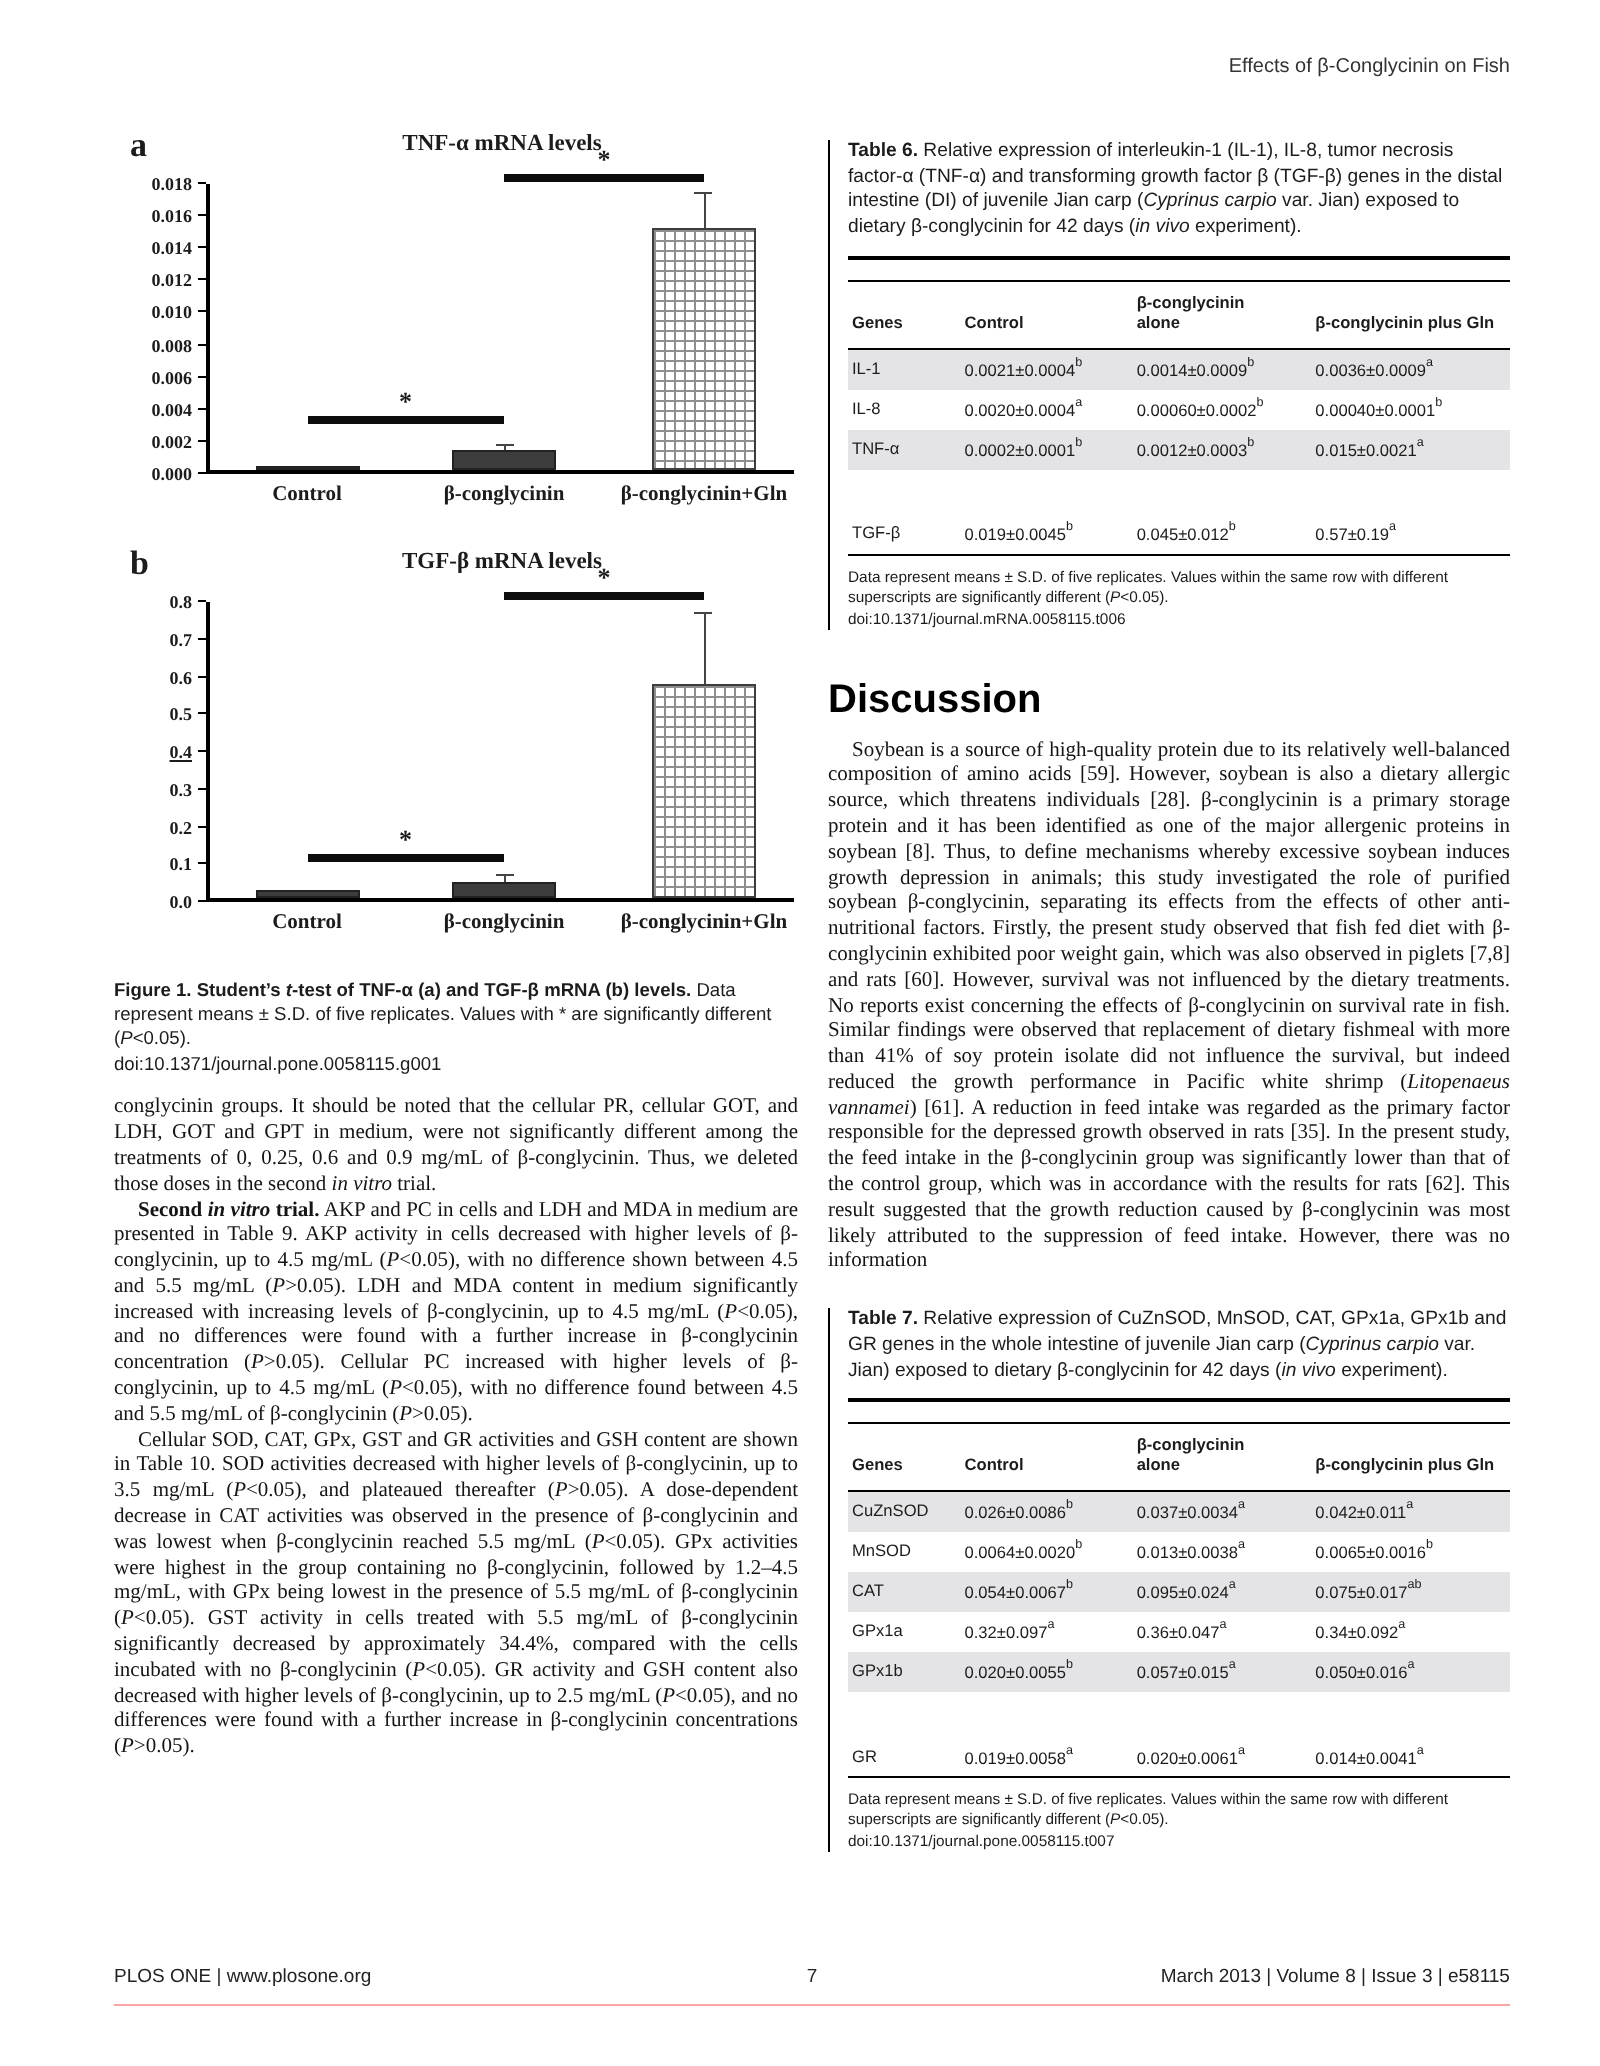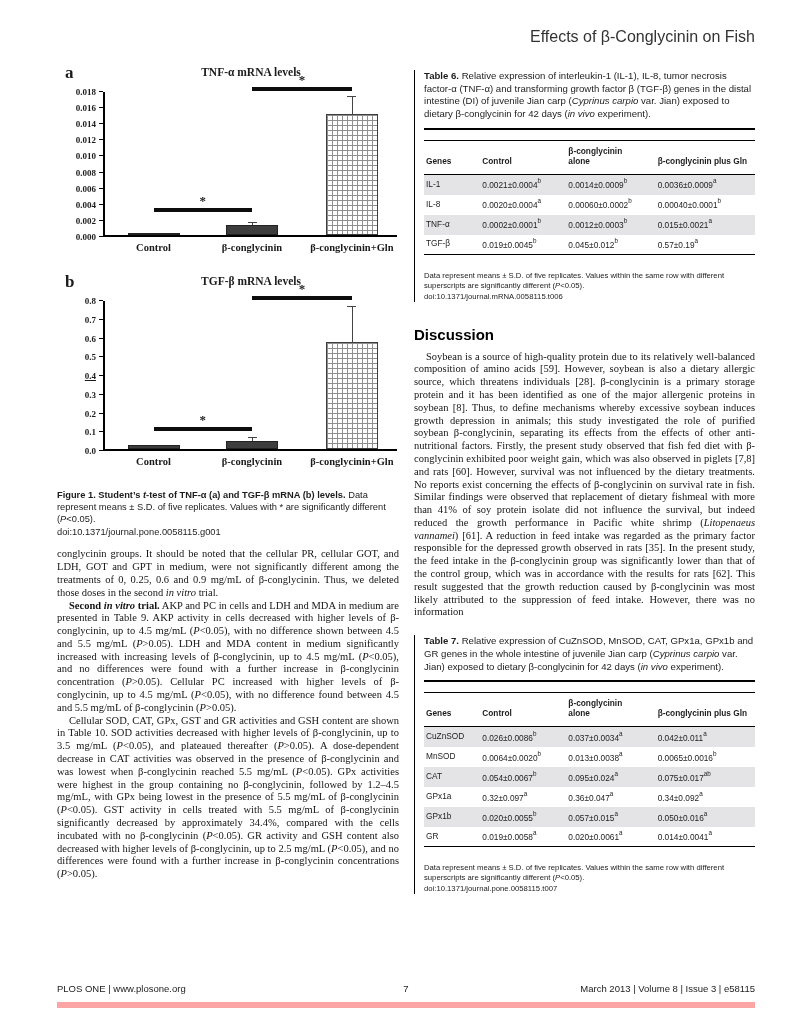--- a/index.html
+++ b/index.html
@@ -7,21 +7,21 @@
   .page {
     position: relative;
     width: 800px; height: 1033px;
     background: #fff;
     font-family: "Liberation Sans", sans-serif;
     color: #1c1c1c;
     overflow: hidden;
   }
   .running-head {
     position: absolute; top: 28px; right: 45px;
-    font-size: 16px; color: #333;
+    font-size: 10px; color: #333;
   }
   .col-left  { position: absolute; left: 57px;  top: 66px; width: 342px; }
   .col-right { position: absolute; left: 414px; top: 70px; width: 341px; }
 
   
   .chart { position: relative; width: 342px; margin-bottom: 14px; font-family: "Liberation Serif", serif; }
   .chart-title-row { position: relative; height: 18px; }
   .panel-letter { position: absolute; left: 8px; top: -3px; font-size: 17px; font-weight: bold; }
   .chart-title { margin-left: 46px; text-align: center; font-size: 11.5px; font-weight: bold; }
   .chart-body { position: relative; margin-top: 8px; }
@@ -64,40 +64,40 @@
 
   
   .table-block { border-left: 1px solid #000; padding-left: 9px; }
   .tbl-caption { font-size: 9.6px; line-height: 1.32; padding-bottom: 7px; border-bottom: 2px solid #000; }
   .tbl { margin-top: 10px; border-top: 1px solid #000; }
   .trow { display: flex; }
   .trow.head { align-items: flex-end; border-bottom: 1px solid #000; padding: 3px 0 4px; }
   .trow.head .tcell { font-weight: bold; white-space: pre-line; }
   .trow.data { align-items: center; min-height: 20px; }
   .trow.data.shaded { background: #e4e4e6; }
-  .trow.last { border-bottom: 1.5px solid #000; }
+  .trow.last { border-bottom: 1.5px solid #000; margin-top: 23px; }
   .tcell { font-size: 8.3px; line-height: 1.2; padding: 3px 3px 3px 2px; }
   .c0 { width: 17%; } .c1 { width: 26%; } .c2 { width: 27%; } .c3 { width: 30%; }
   .tcell sup { font-size: 6.3px; position: relative; top: -1px; }
-  .tbl-foot { margin-top: 16px; font-size: 7.7px; line-height: 1.3; color: #1c1c1c; }
+  .tbl-foot { margin-top: 6px; font-size: 7.7px; line-height: 1.3; color: #1c1c1c; }
   .tbl-foot .doi { margin-top: 1px; }
 
   .disc-head {
     margin: 24px 0 8px 0;
-    font-size: 15px; font-weight: bold; color: #000;
+    font-size: 20px; font-weight: bold; color: #000;
     font-family: "Liberation Sans", sans-serif;
   }
   .t7 { margin-top: 16px; }
 
   
   .footer {
     position: absolute; left: 57px; top: 983px; width: 698px;
     display: flex; align-items: baseline;
     font-size: 9.5px; color: #222;
-    border-bottom: 6px solid #fca5a5; padding-bottom: 8px;
+    border-bottom: 1px solid #fca5a5; padding-bottom: 8px;
   }
   .f-left  { width: 45%; text-align: left; }
   .f-center{ width: 10%; text-align: center; }
   .f-right { width: 45%; text-align: right; }
 </style>
 </head>
 <body>
 
 <div class="page">
 

